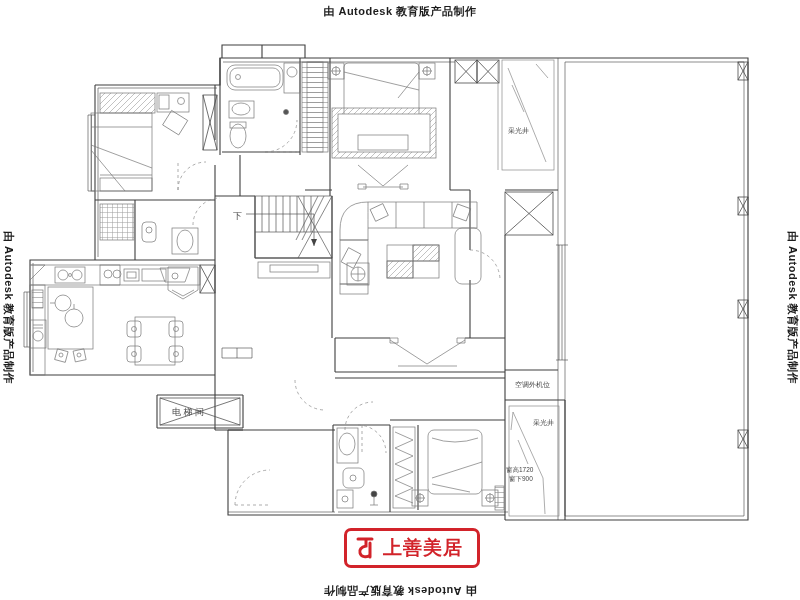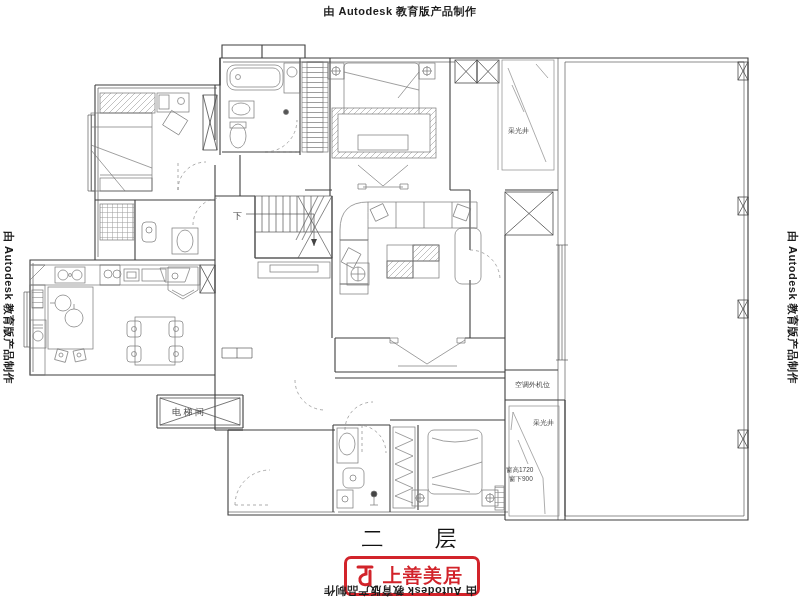--- a/index.html
+++ b/index.html
@@ -8,21 +8,21 @@
   .wm{position:absolute;color:#1c1c1c;font-weight:bold;font-size:11px;white-space:nowrap;
       letter-spacing:.5px;}
   .wm-top{top:4px;left:0;width:800px;text-align:center;}
   .wm-bottom{top:583px;left:0;width:800px;text-align:center;transform:rotate(180deg);}
   .wm-left{top:300px;left:-92px;width:200px;text-align:center;transform:rotate(90deg);transform-origin:center;}
   .wm-right{top:300px;left:692px;width:200px;text-align:center;transform:rotate(90deg);transform-origin:center;}
   .plan{position:absolute;left:0;top:0;}
   .title{position:absolute;left:330px;top:524px;width:180px;text-align:center;
          font-family:"DejaVu Serif","Liberation Serif",serif;font-size:22px;color:#111;
          letter-spacing:22px;white-space:nowrap;}
-  .logo{position:absolute;left:344px;top:556px;width:118px;height:34px;border:3px solid #d2232a;
+  .logo{position:absolute;left:344px;top:528px;width:118px;height:34px;border:3px solid #d2232a;
         border-radius:7px;display:flex;align-items:center;gap:4px;padding:0 6px;background:#fff;}
   .logo-brand{color:#d2232a;font-weight:bold;font-size:19px;letter-spacing:1px;white-space:nowrap;}
   svg text{font-family:"Liberation Sans",sans-serif;fill:#444;}
 </style>
 </head>
 <body>
 
 <div class="canvas">
 
   <div class="wm wm-top">由 Autodesk 教育版产品制作</div>

